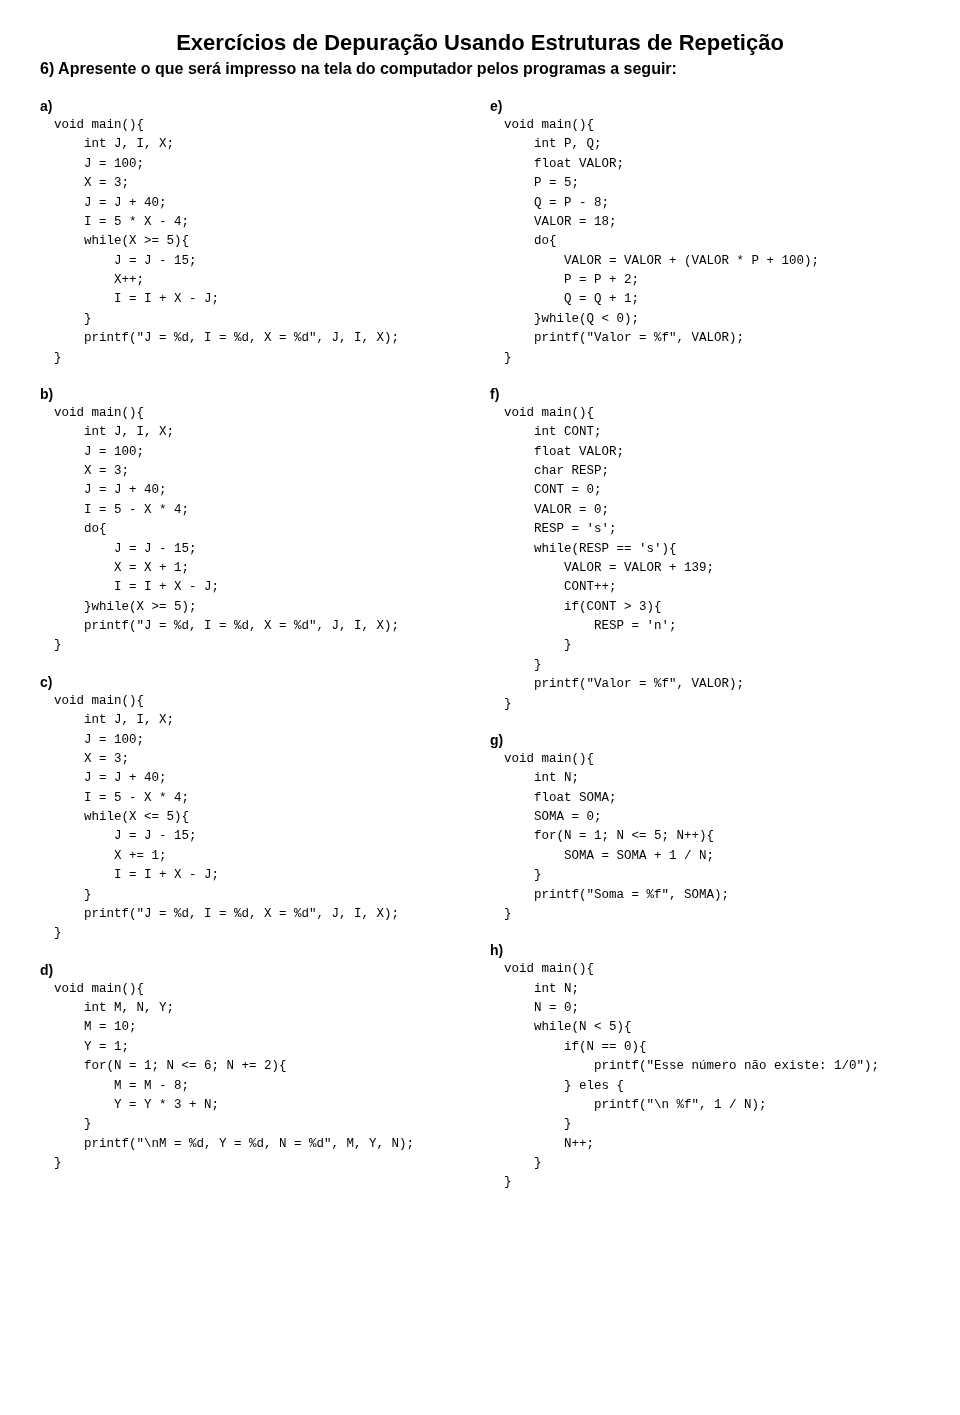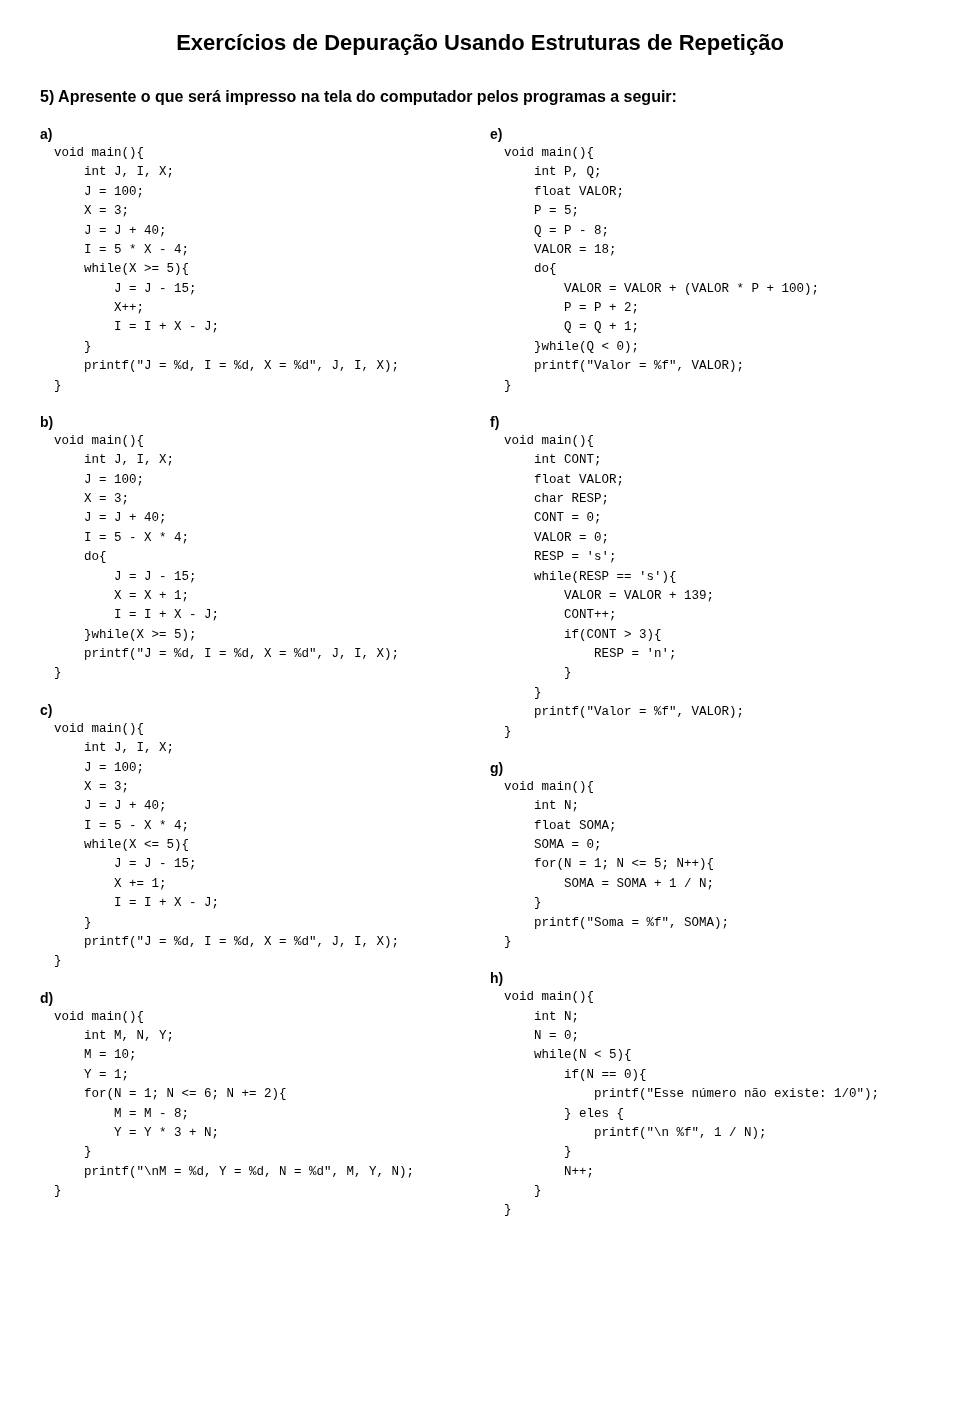--- a/index.html
+++ b/index.html
@@ -13,21 +13,21 @@
       font-family: Arial, sans-serif;
       padding: 30px 40px;
       width: 960px;
       min-height: 1415px;
     }
 
     h1 {
       text-align: center;
       font-size: 22px;
       font-weight: bold;
-      margin-bottom: 32px;
+      margin-bottom: 4px;
       font-family: Arial, sans-serif;
     }
 
     .subtitle {
       font-size: 16px;
       font-weight: bold;
       margin-bottom: 20px;
       font-family: Arial, sans-serif;
     }
 
@@ -54,21 +54,21 @@
       line-height: 1.55;
       white-space: pre;
       margin-left: 14px;
     }
   </style>
 </head>
 <body>
 
 <h1>Exercícios de Depuração Usando Estruturas de Repetição</h1>
 
-<p class="subtitle">5)  Apresente o que será impresso na tela do computador pelos programas a seguir:</p>
+<p class="subtitle">6)  Apresente o que será impresso na tela do computador pelos programas a seguir:</p>
 
 <div class="two-column">
 
   <div>
     <div class="code-block">
       <div class="code-label">a)</div>
       <pre>void main(){
     int J, I, X;
     J = 100;
     X = 3;

